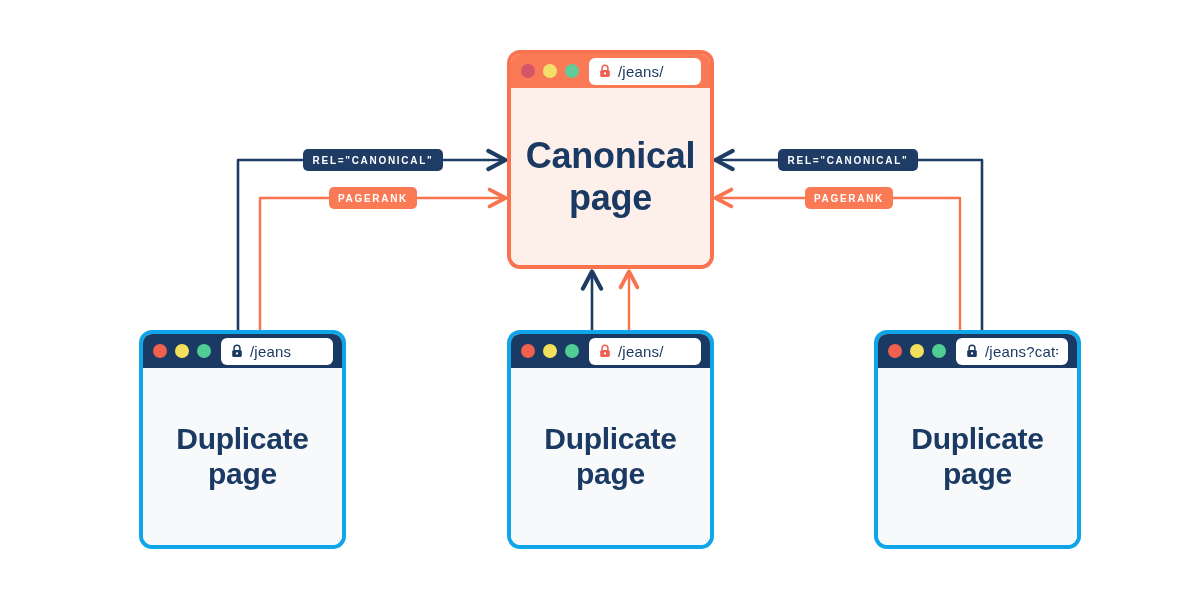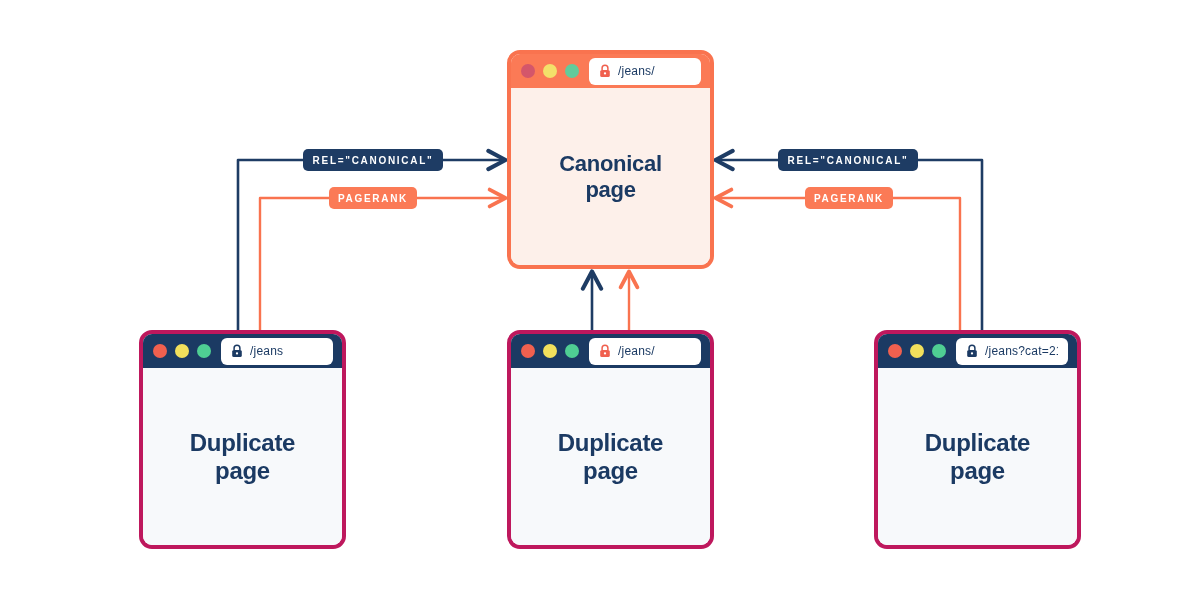--- a/index.html
+++ b/index.html
@@ -54,35 +54,35 @@
     border-radius:6px;
     display:flex;
     align-items:center;
     gap:7px;
     height:27px;
     padding:0 10px;
     overflow:hidden;
   }
   .urlbar .lock{flex:0 0 auto;display:block;line-height:0;}
   .urlbar .urltext{
-    font-size:12px;
+    font-size:15px;
     letter-spacing:0.2px;
     white-space:nowrap;
     overflow:hidden;
     text-overflow:clip;
   }
   .viewport{
     flex:1 1 auto;
     display:flex;
     align-items:center;
     justify-content:center;
     text-align:center;
   }
   .pagetitle{
-    font-size:24px;
+    font-size:30px;
     font-weight:bold;
     line-height:1.16;
     letter-spacing:-0.3px;
     color:#1b3a63;
   }
 
   
   #canonical{
     left:507px; top:50px;
     width:207px; height:219px;
@@ -94,26 +94,26 @@
     height:34px;
     padding:0 9px 0 10px;
     gap:10px;
   }
   #canonical .lights i:nth-child(1){background:#d4566a;}
   #canonical .lights i:nth-child(2){background:#f3e06a;}
   #canonical .lights i:nth-child(3){background:#62cb9b;}
   #canonical .urlbar{background:#ffffff;}
   #canonical .urlbar .urltext{color:#1b3a63;}
   #canonical .viewport{background:#fdf0ea;}
-  #canonical .pagetitle{font-size:22px;}
+  #canonical .pagetitle{font-size:36px;}
 
   
   .dup{
     width:207px; height:219px;
-    border:4px solid #be185d;
+    border:4px solid #0ea5e9;
     background:#f7f9fb;
   }
   .dup .titlebar{
     background:#1b3a63;
     height:34px;
     padding:0 9px 0 10px;
     gap:10px;
   }
   .dup .lights i:nth-child(1){background:#f0604f;}
   .dup .lights i:nth-child(2){background:#f2e05c;}

